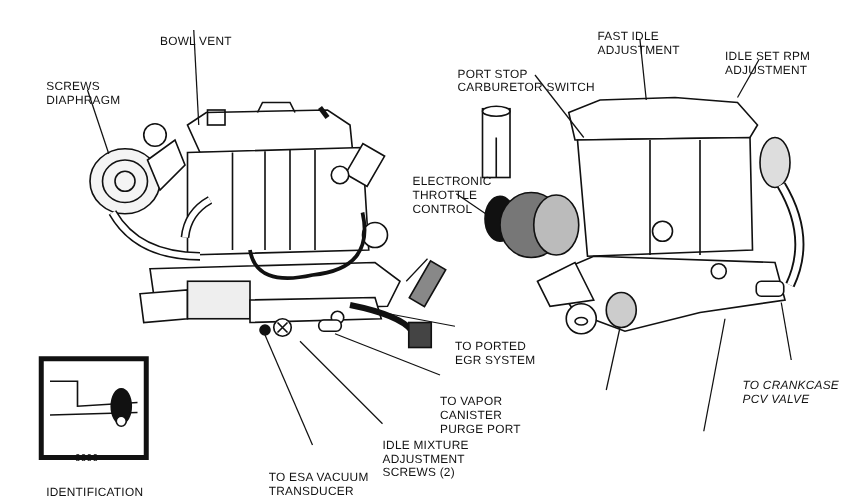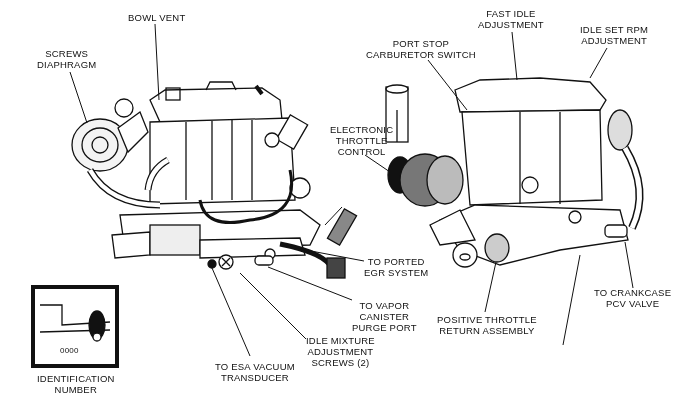--- a/index.html
+++ b/index.html
@@ -10,23 +10,24 @@
     overflow: hidden;
     font-family: "Liberation Sans", sans-serif;
     color: #111;
   }
   svg.drawing { position: absolute; left: 0; top: 0; }
   .lbl {
     position: absolute;
     font-size: 9.5px;
     line-height: 11px;
     letter-spacing: 0.2px;
-    text-align: center;
+    text-align: left;
     white-space: pre;
     color: #111;
+    margin-top: 16px;
   }
 </style>
 </head>
 <body>
 
 <div id="stage">
 
   <svg class="drawing" width="693" height="400" viewBox="0 0 693 400">
     <g fill="none" stroke="#111" stroke-width="1.3">
 
@@ -148,18 +149,16 @@
   <div class="lbl" style="left:352px; top:300px;">TO VAPOR
 CANISTER
 PURGE PORT</div>
   <div class="lbl" style="left:306px; top:335px;">IDLE MIXTURE
 ADJUSTMENT
 SCREWS (2)</div>
   <div class="lbl" style="left:215px; top:361px;">TO ESA VACUUM
 TRANSDUCER</div>
   <div class="lbl" style="left:37px; top:373px;">IDENTIFICATION
 NUMBER</div>
-  <div class="lbl" style="left:437px; top:314px;">POSITIVE THROTTLE
-RETURN ASSEMBLY</div>
-  <div class="lbl" style="left:594px; top:287px;">TO CRANKCASE
+  <div class="lbl" style="left:594px; top:287px;font-style:italic;">TO CRANKCASE
 PCV VALVE</div>
   <div class="lbl" style="left:60px; top:345px; font-size:8px;">0000</div>
 </div>
 
 </body></html>

